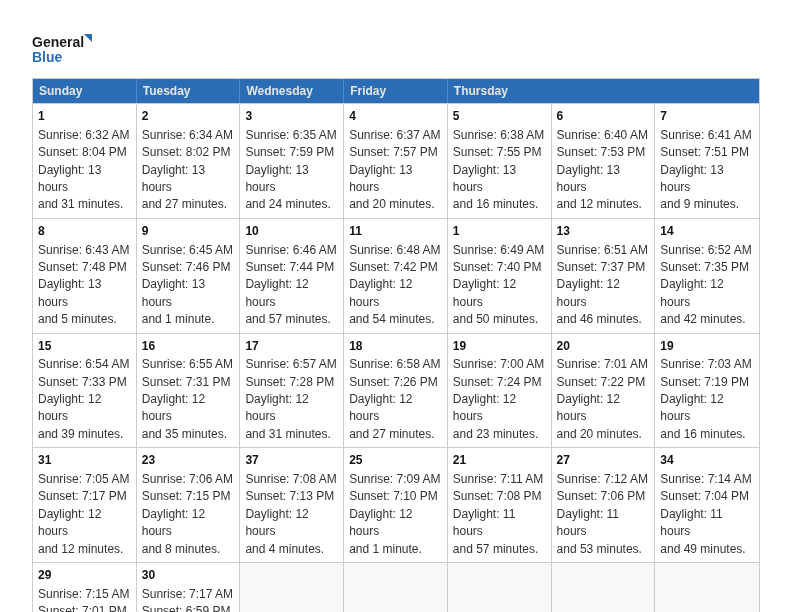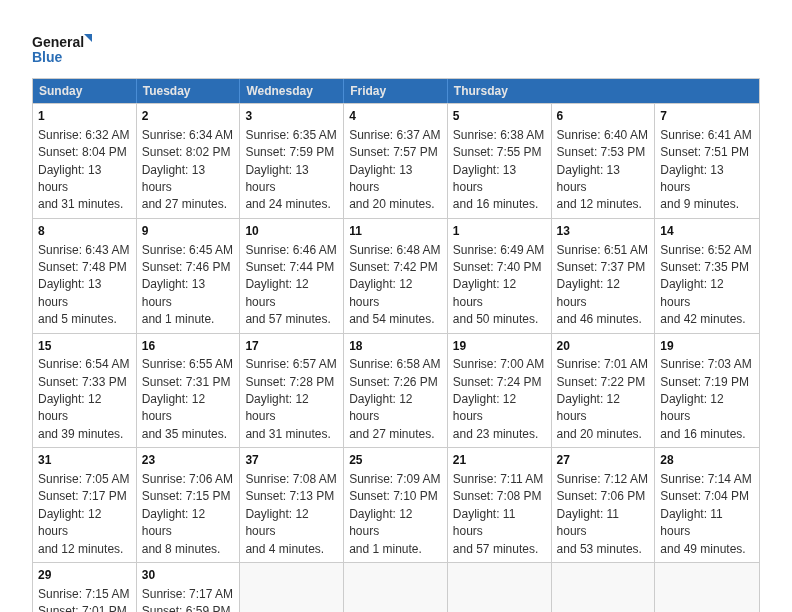--- a/index.html
+++ b/index.html
@@ -231,21 +231,21 @@
           </div>
           <div class="cal-cell">
             <span class="day-num">21</span>
             <div class="day-info">Sunrise: 7:11 AM<br>Sunset: 7:08 PM<br>Daylight: 11 hours<br>and 57 minutes.</div>
           </div>
           <div class="cal-cell">
             <span class="day-num">27</span>
             <div class="day-info">Sunrise: 7:12 AM<br>Sunset: 7:06 PM<br>Daylight: 11 hours<br>and 53 minutes.</div>
           </div>
           <div class="cal-cell">
-            <span class="day-num">28</span>
+            <span class="day-num">34</span>
             <div class="day-info">Sunrise: 7:14 AM<br>Sunset: 7:04 PM<br>Daylight: 11 hours<br>and 49 minutes.</div>
           </div>
         </div>
         <div class="cal-row">
           <div class="cal-cell">
             <span class="day-num">29</span>
             <div class="day-info">Sunrise: 7:15 AM<br>Sunset: 7:01 PM<br>Daylight: 11 hours<br>and 45 minutes.</div>
           </div>
           <div class="cal-cell">
             <span class="day-num">30</span>

